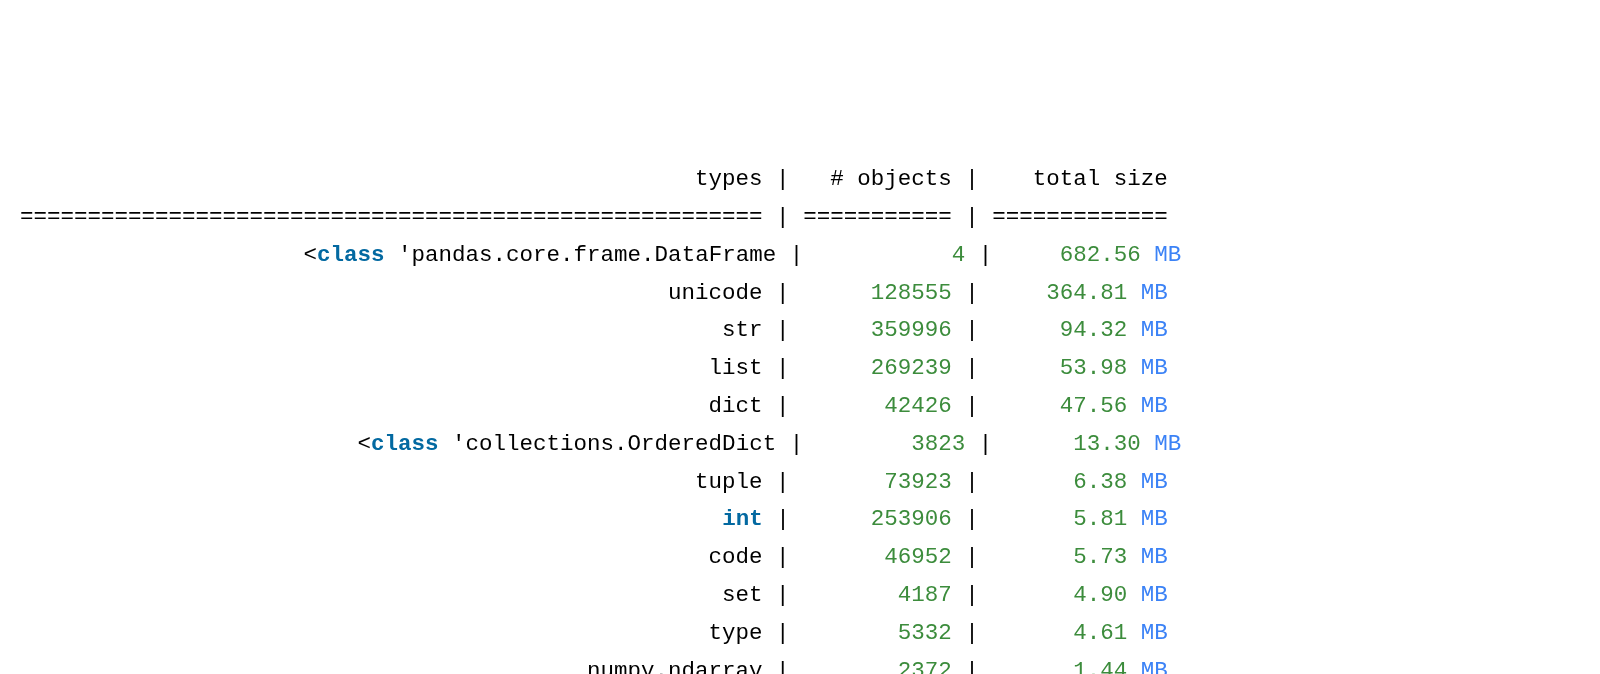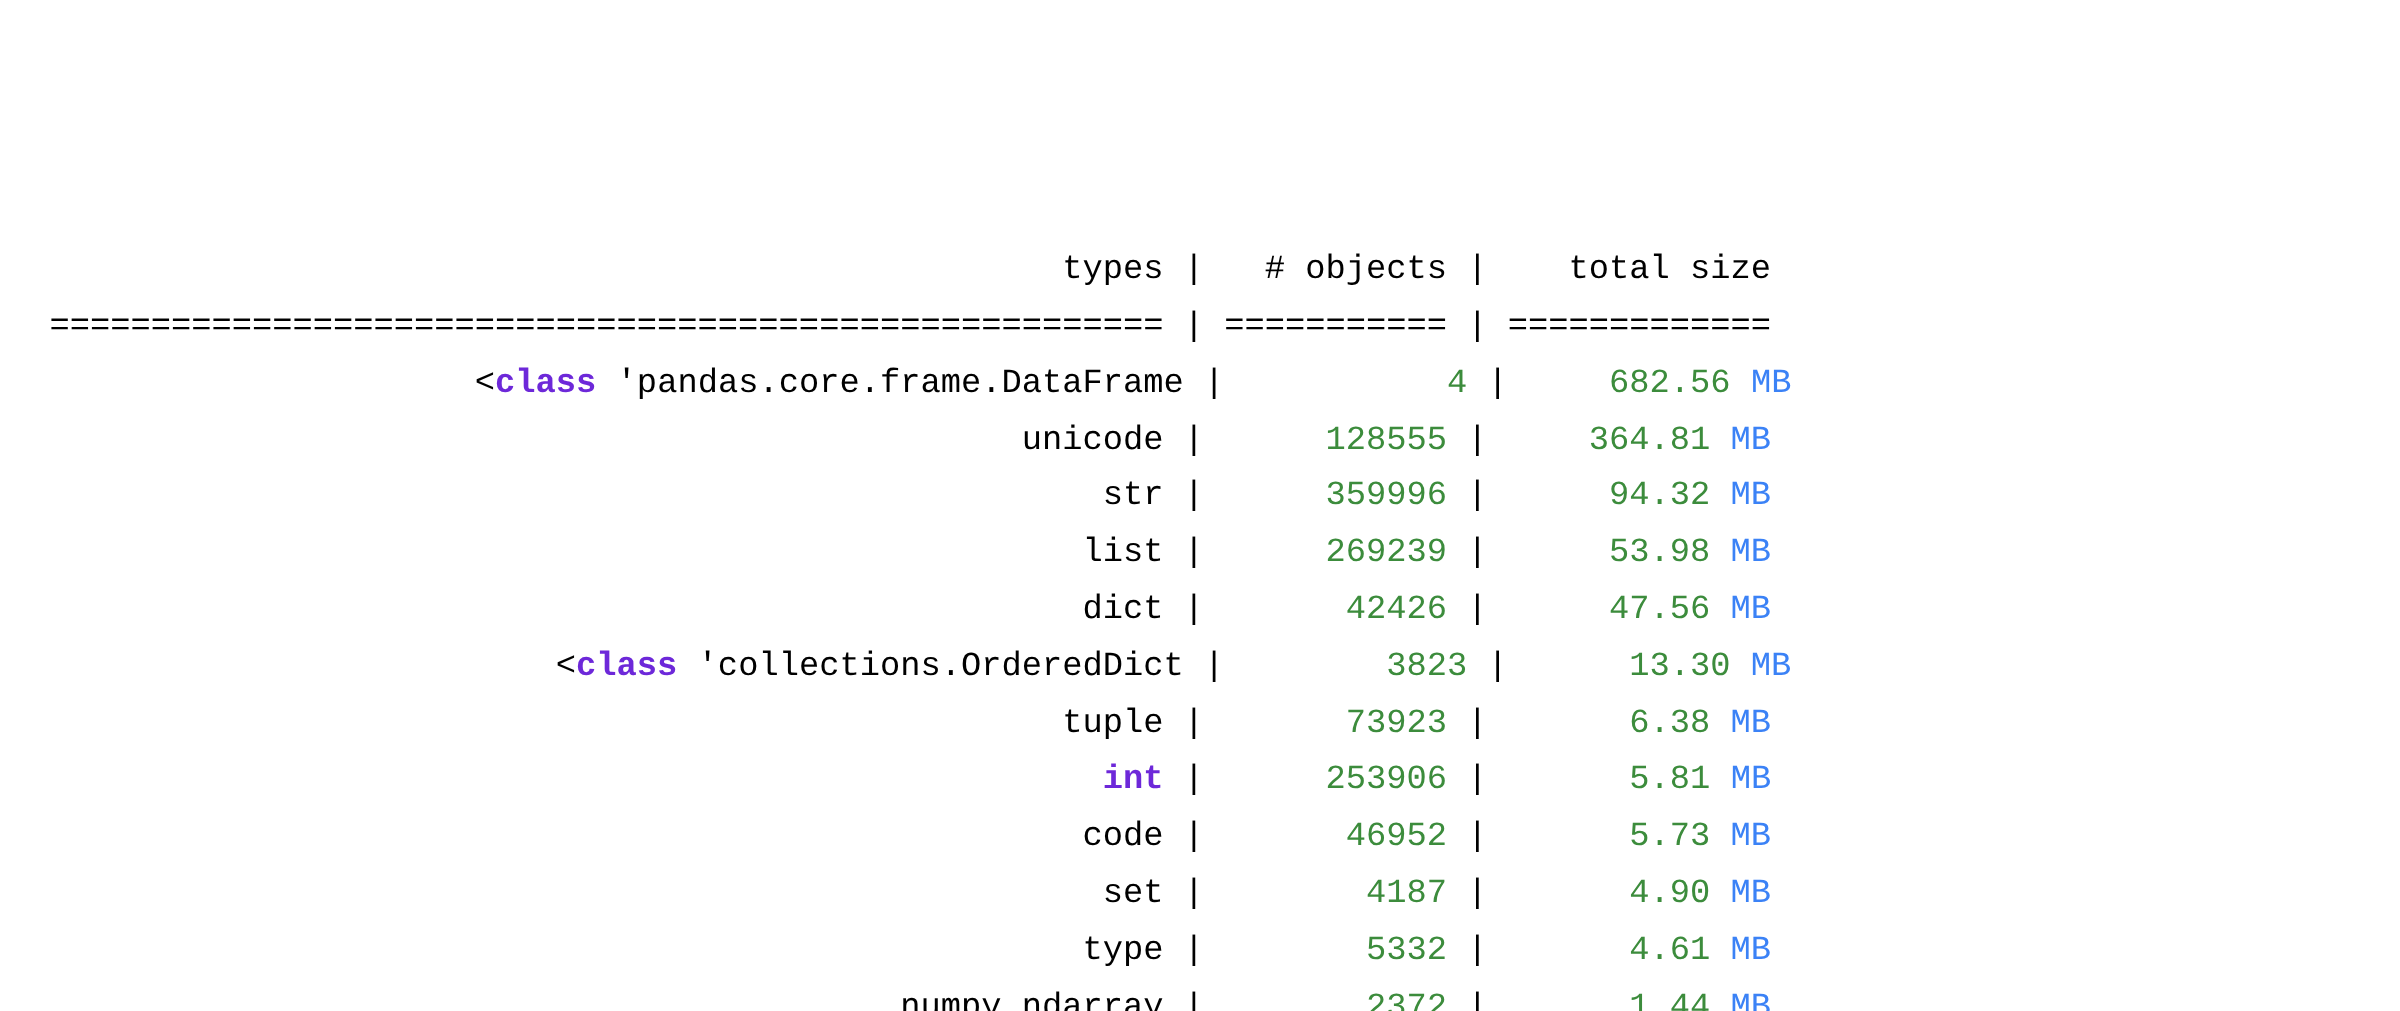--- a/index.html
+++ b/index.html
@@ -5,22 +5,22 @@
     body {
       margin: 0;
       padding: 10px 20px;
       background: #ffffff;
       font-family: Menlo, Consolas, "Courier New", monospace;
       font-size: 22.5px;
       line-height: 1.68;
       color: #000000;
       white-space: pre;
     }
-    .line { display: block; margin-left: 13px; }
-    .kw { color: #6d28d9; font-weight: bold; }
+    .line { display: block; }
+    .kw { color: #0369a1; font-weight: bold; }
     .num { color: #3c8c3c; }
     .txt { color: #3b82f6; }
   </style>
 </head>
 <body>
 
 
 
 <div id="out"><span class="line">                                                  types |   # objects |    total size</span><span class="line">======================================================= | =========== | =============</span><span class="line">                     &lt;<span class="kw">class</span> 'pandas.core.frame.DataFrame | <span class="num">          4</span> | <span class="num">    682.56</span> <span class="txt">MB</span></span><span class="line">                                                unicode | <span class="num">     128555</span> | <span class="num">    364.81</span> <span class="txt">MB</span></span><span class="line">                                                    str | <span class="num">     359996</span> | <span class="num">     94.32</span> <span class="txt">MB</span></span><span class="line">                                                   list | <span class="num">     269239</span> | <span class="num">     53.98</span> <span class="txt">MB</span></span><span class="line">                                                   dict | <span class="num">      42426</span> | <span class="num">     47.56</span> <span class="txt">MB</span></span><span class="line">                         &lt;<span class="kw">class</span> 'collections.OrderedDict | <span class="num">       3823</span> | <span class="num">     13.30</span> <span class="txt">MB</span></span><span class="line">                                                  tuple | <span class="num">      73923</span> | <span class="num">      6.38</span> <span class="txt">MB</span></span><span class="line">                                                    <span class="kw">int</span> | <span class="num">     253906</span> | <span class="num">      5.81</span> <span class="txt">MB</span></span><span class="line">                                                   code | <span class="num">      46952</span> | <span class="num">      5.73</span> <span class="txt">MB</span></span><span class="line">                                                    set | <span class="num">       4187</span> | <span class="num">      4.90</span> <span class="txt">MB</span></span><span class="line">                                                   type | <span class="num">       5332</span> | <span class="num">      4.61</span> <span class="txt">MB</span></span><span class="line">                                          numpy.ndarray | <span class="num">       2372</span> | <span class="num">      1.44</span> <span class="txt">MB</span></span></div>
 

